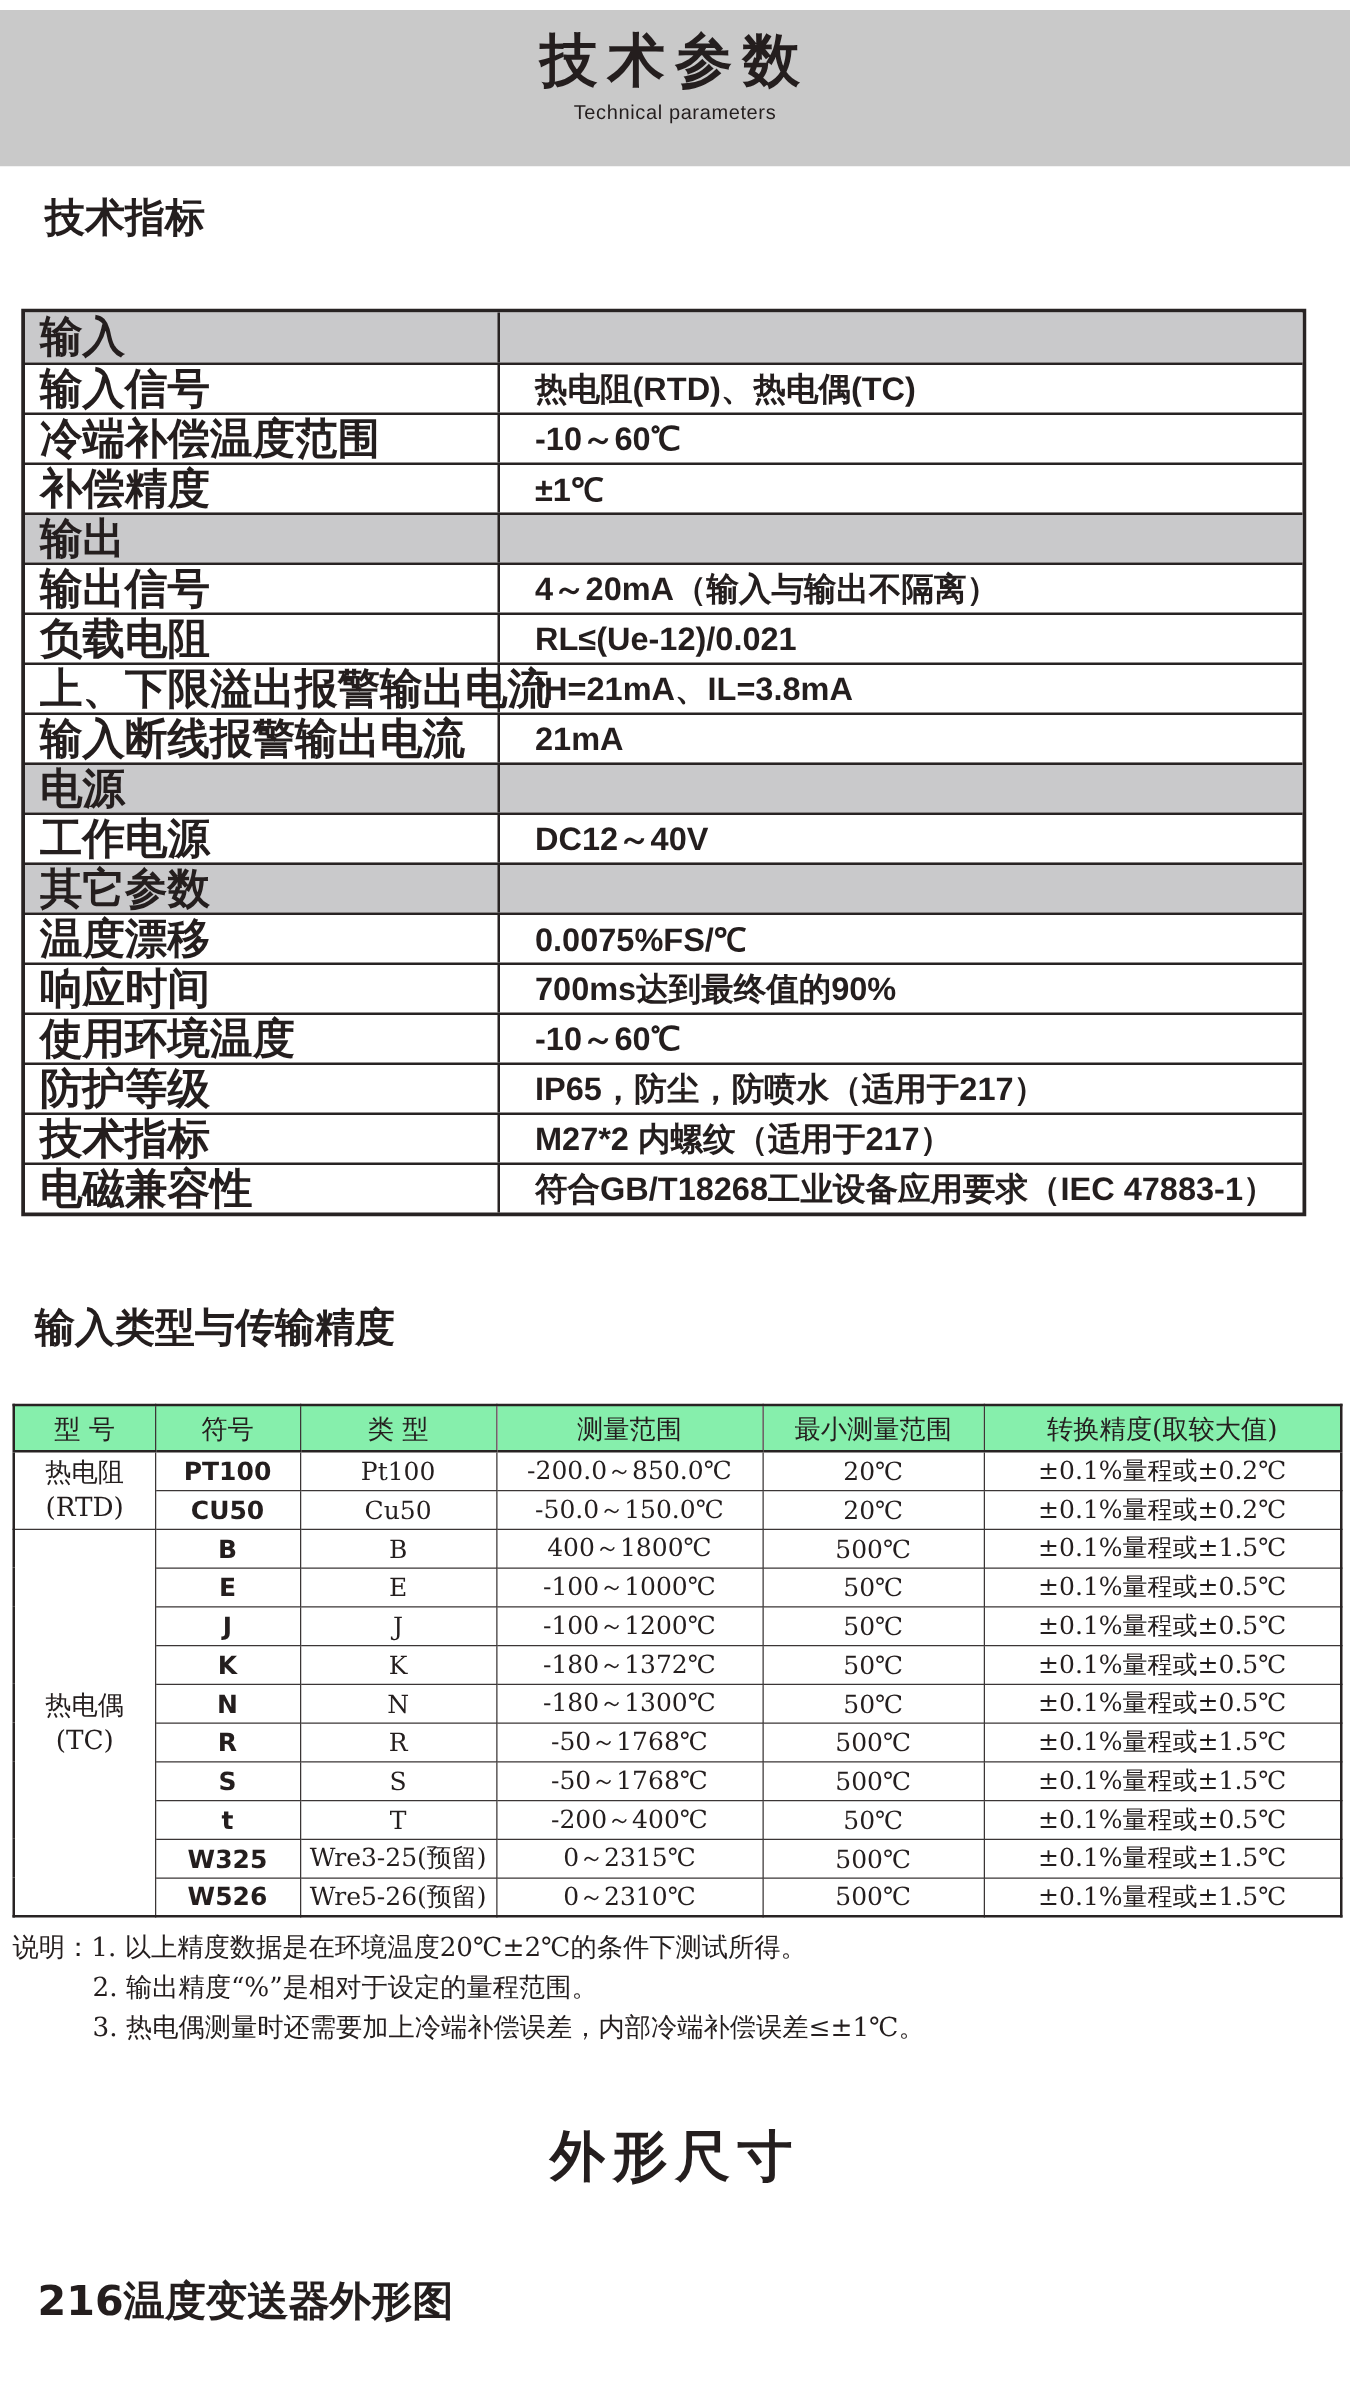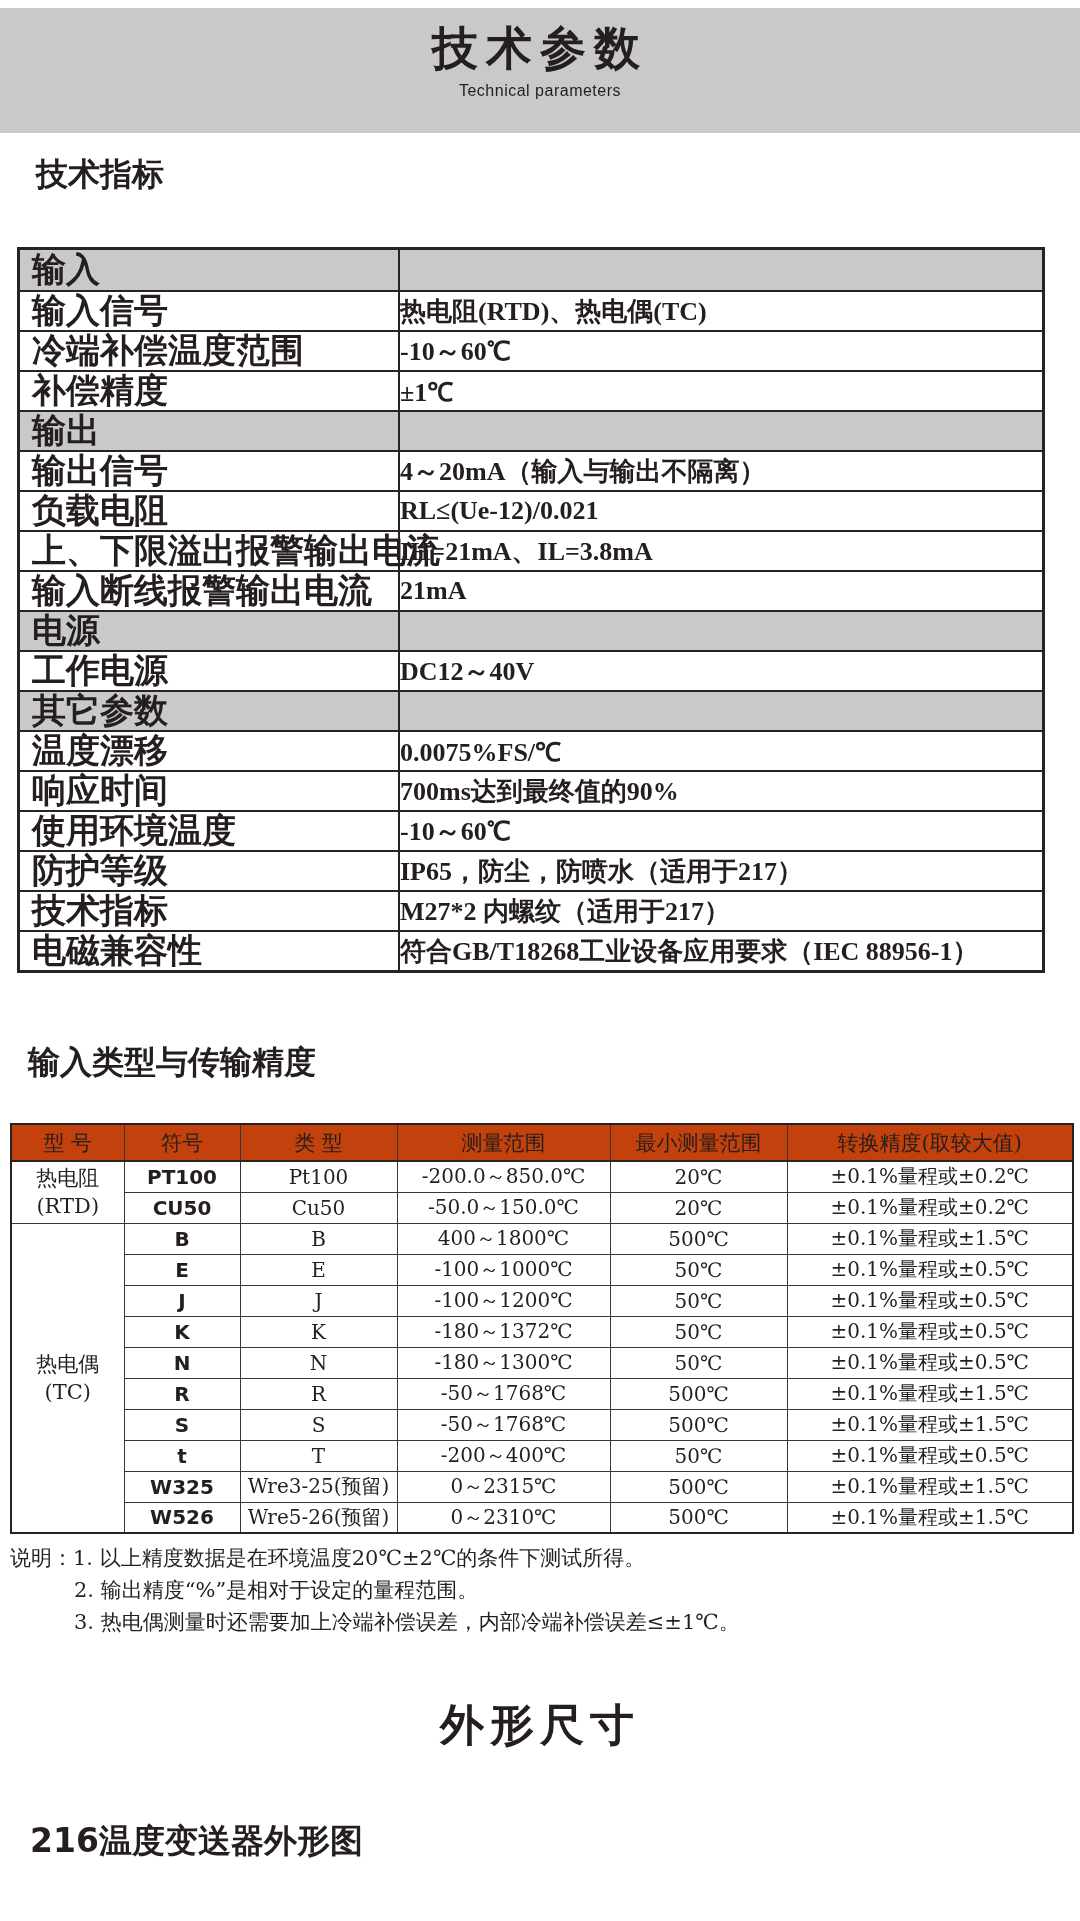--- a/index.html
+++ b/index.html
@@ -54,23 +54,25 @@
     width: 380px; border-right: 2px solid #282323;
     display: flex; align-items: center;
     padding-left: 12px;
     font-family: "DejaVu Serif", "Liberation Serif", serif;
     font-weight: bold; font-size: 34px;
     white-space: nowrap;
   }
   .t1-right {
     flex: 1;
     display: flex; align-items: center;
-    font-family: Liberation Serif, serif;
+    padding-left: 12px;
+    font-family: Liberation Sans, sans-serif;
     font-weight: bold; font-size: 26px;
     white-space: nowrap;
+    margin-left: 16px;
   }
   
   .input-table {
     margin: 38px 0 0 10px;
     width: 1062px;
     border-collapse: collapse;
     table-layout: fixed;
     border: 2px solid #282323;
     font-family: "DejaVu Serif", "Liberation Serif", serif;
     font-size: 20px;
@@ -79,21 +81,21 @@
     border: 1px solid #3b3636;
     text-align: center;
     height: 31px;
     padding: 0 2px;
     font-weight: normal;
     white-space: nowrap;
     overflow: hidden;
   }
   .input-table th {
     height: 37px;
-    background: #c2410c;
+    background: #86efac;
     border-bottom: 2px solid #282323;
     font-size: 21px;
   }
   .input-table td.sym {
     font-family: "DejaVu Sans", sans-serif;
     font-weight: bold;
   }
   .input-table td.grp {
     font-size: 21px;
     line-height: 28px;
@@ -181,21 +183,21 @@
   <div class="t1-row">
     <div class="t1-left">防护等级</div>
     <div class="t1-right">IP65，防尘，防喷水（适用于217）</div>
   </div>
   <div class="t1-row">
     <div class="t1-left">技术指标</div>
     <div class="t1-right">M27*2 内螺纹（适用于217）</div>
   </div>
   <div class="t1-row">
     <div class="t1-left">电磁兼容性</div>
-    <div class="t1-right">符合GB/T18268工业设备应用要求（IEC 88956-1）</div>
+    <div class="t1-right">符合GB/T18268工业设备应用要求（IEC 47883-1）</div>
   </div>
 </div>
 
 <div class="h-left h-input">输入类型与传输精度</div>
 
 <table class="input-table">
   <colgroup>
     <col style="width:113px">
       <col style="width:116px">
       <col style="width:157px">

